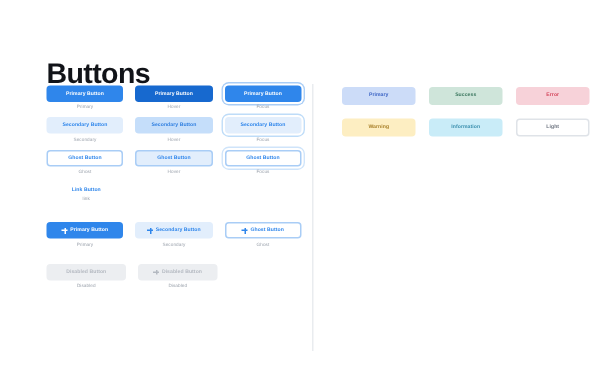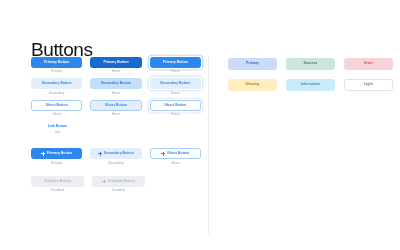--- a/index.html
+++ b/index.html
@@ -13,21 +13,21 @@
     font-family: "Liberation Sans", sans-serif;
     overflow: hidden;
     position: relative;
   }
 
   #page-title {
     position: absolute;
     left: 31px;
     top: 27px;
     font-size: 19px;
-    font-weight: normal;
+    font-weight: bold;
     letter-spacing: -0.4px;
     color: #111318;
     line-height: 1;
   }
 
   
   #left-panel {
     position: absolute;
     left: 31px;
     top: 57px;

